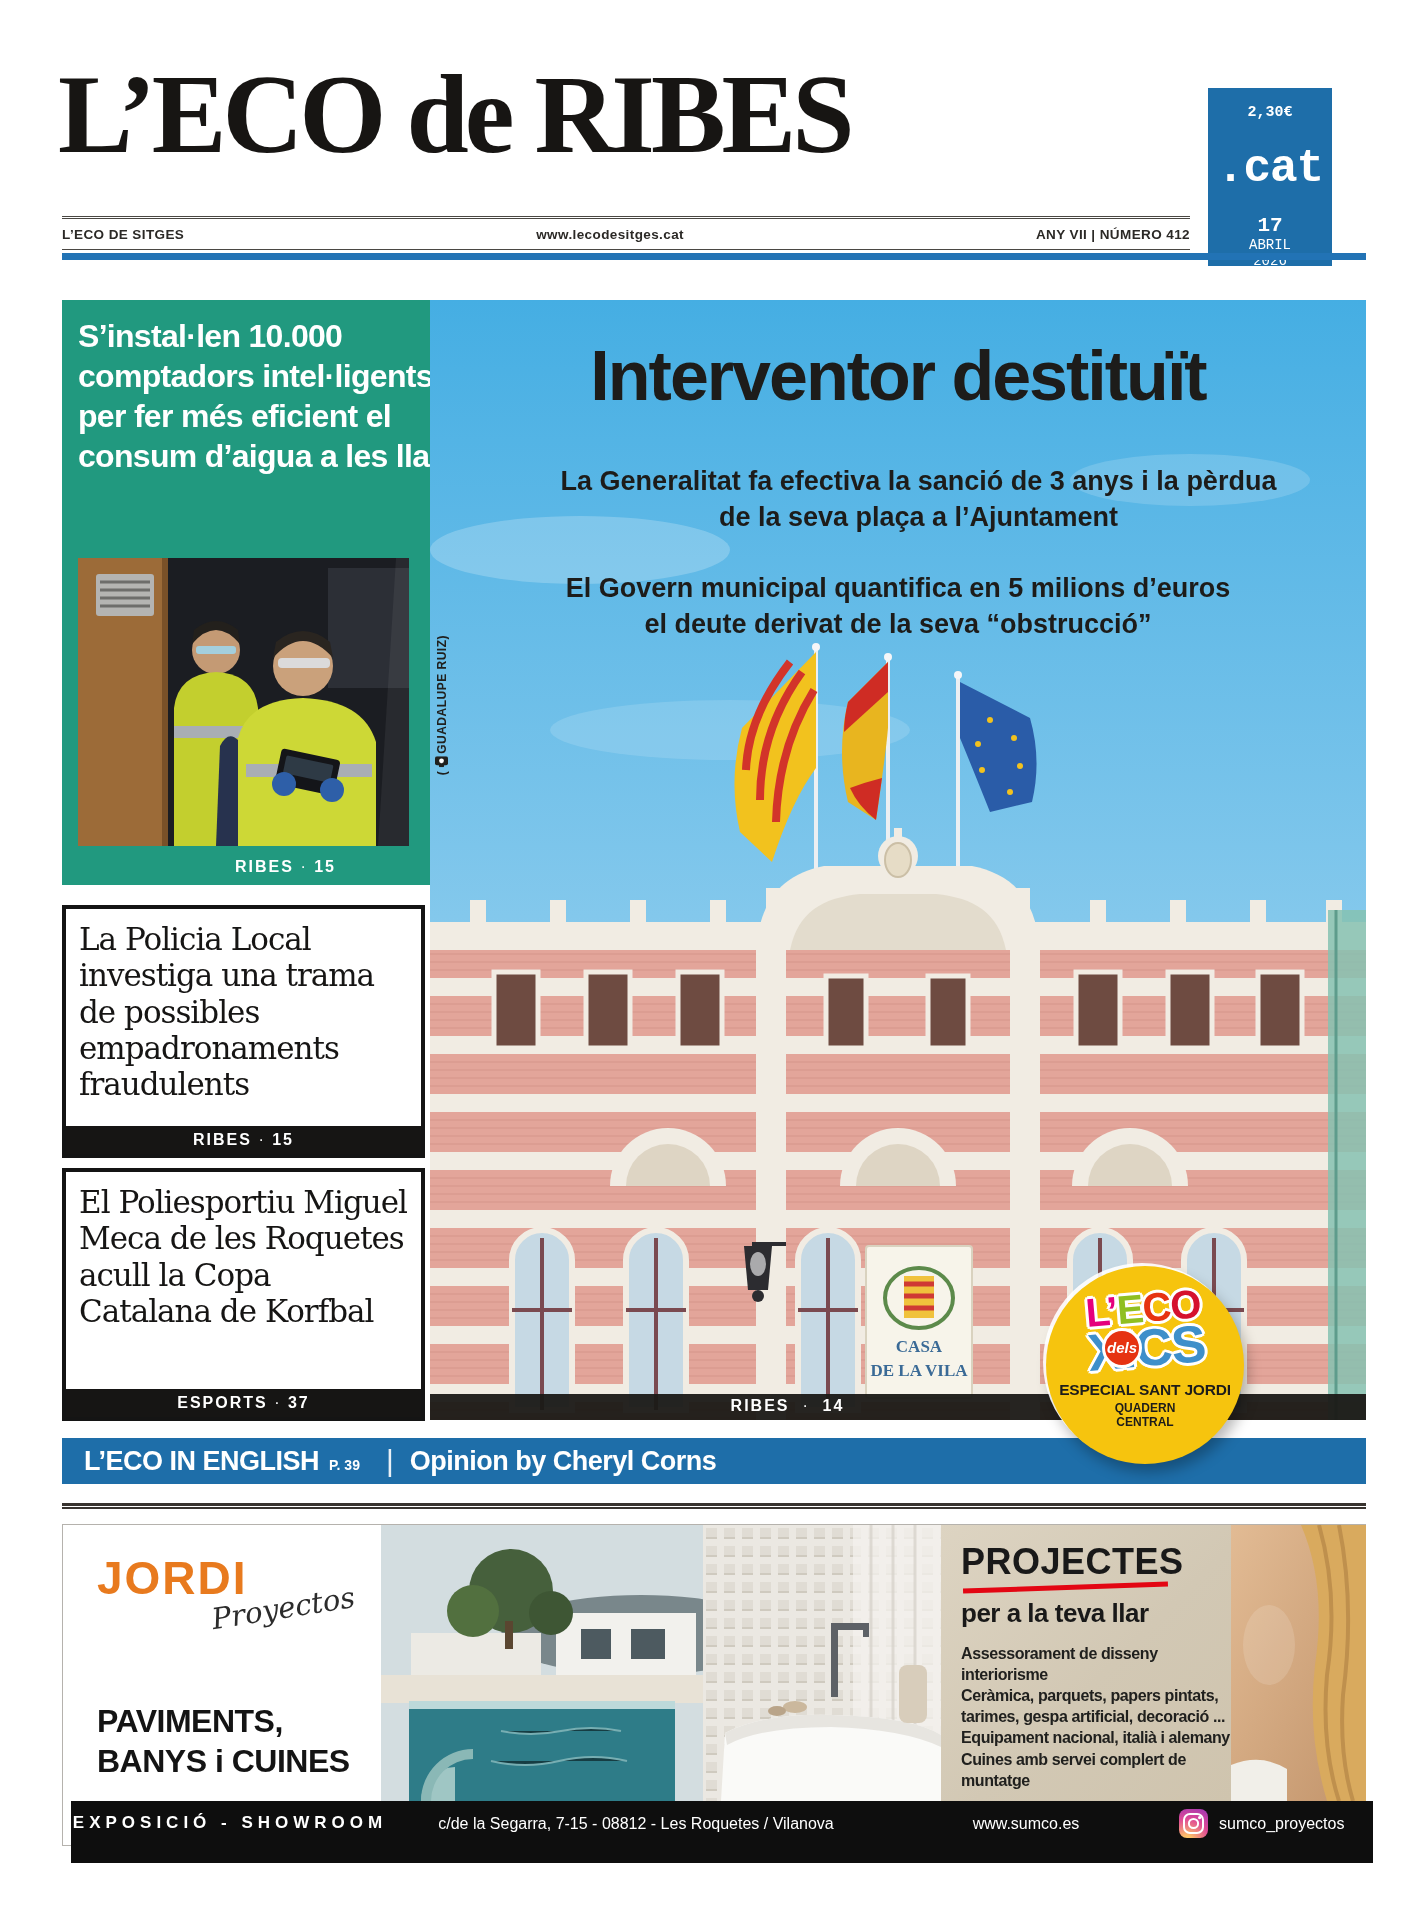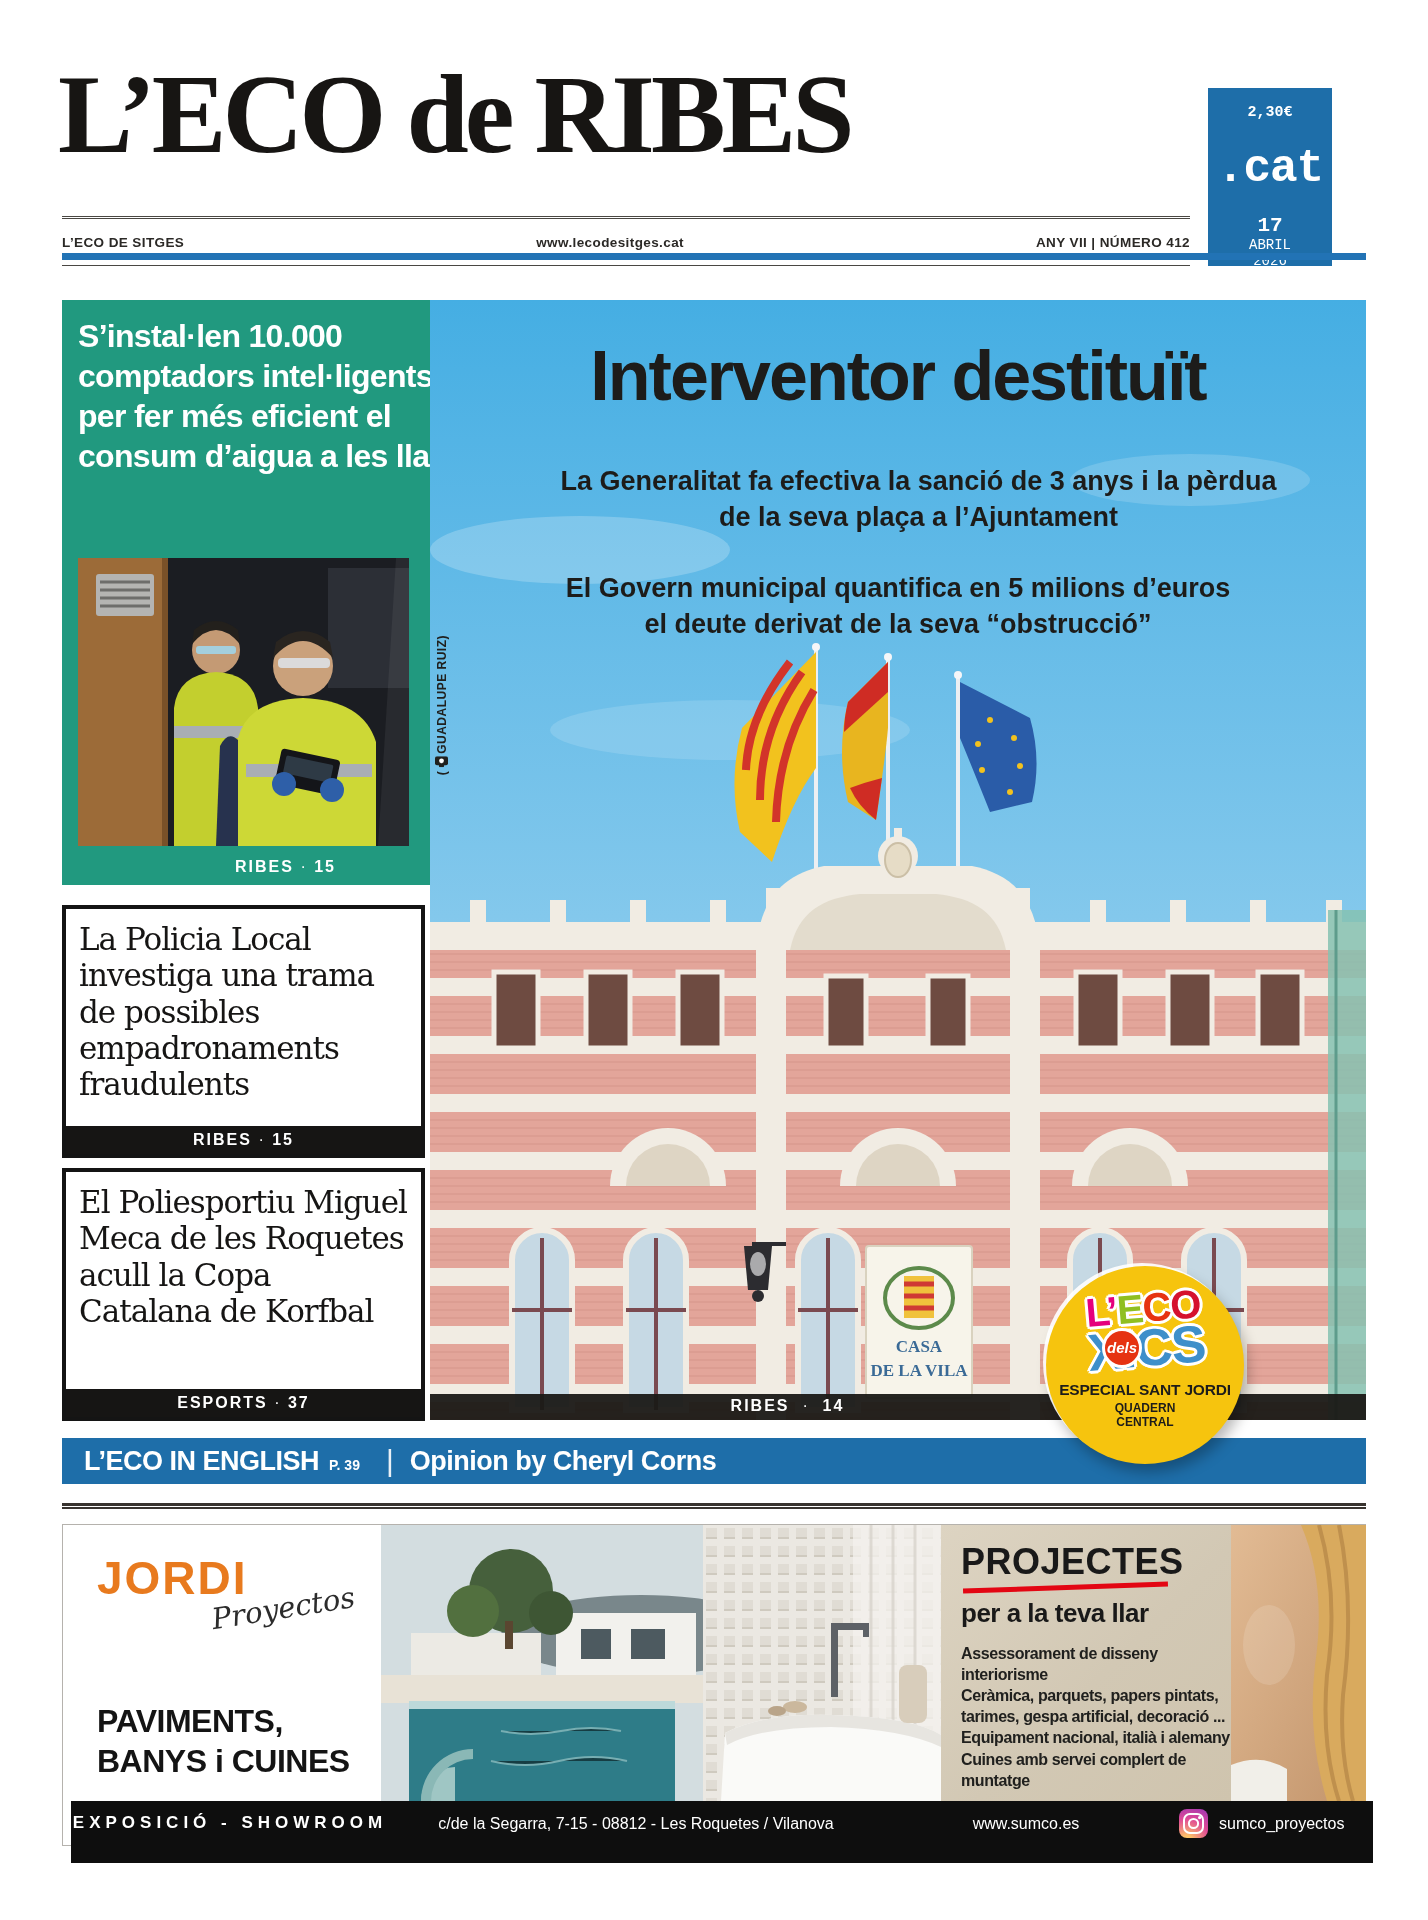--- a/index.html
+++ b/index.html
@@ -9,21 +9,21 @@
   
   .masthead-title { position:absolute; left:58px; top:58px; width:1000px;
     font-family:"Liberation Serif", serif; font-weight:bold; font-size:112px; line-height:1.0;
     letter-spacing:-4px; color:#171513; white-space:nowrap; }
   .datebox { position:absolute; left:1208px; top:88px; width:124px; height:178px;
     background:#1e6ea9; color:#fff; text-align:center; padding-top:16px;font-family:Liberation Mono, monospace; }
   .datebox .price { font-size:15px; font-weight:bold; }
   .datebox .domain { font-size:46px; font-weight:bold; margin-top:22px; letter-spacing:-1px; }
   .datebox .day { font-size:21px; font-weight:bold; margin-top:20px; line-height:1.05; }
   .datebox .month, .datebox .year { font-size:14px; line-height:1.15; }
-  .infoline { position:absolute; left:62px; top:216px; width:1128px; height:50px;
+  .infoline { position:absolute; left:62px; top:216px; width:1128px; height:34px;
     border-top:3px double #4a4743; border-bottom:1px solid #4a4743;
     display:flex; align-items:center; justify-content:space-between;
     font-size:13.5px; font-weight:bold; color:#2b2926; letter-spacing:.4px;gap:8px; }
   .blue-rule { position:absolute; left:62px; top:253px; width:1304px; height:7px; background:#2273b5; }
 
   
   .green-box { position:absolute; left:62px; top:300px; width:423px; height:585px;
     background:#21997f; color:#fff; padding:16px 16px 0 16px; }
   .green-box h2 { font-size:32px; font-weight:bold; line-height:1.25; letter-spacing:-0.7px; }
   .workers-photo { position:absolute; left:16px; top:258px; width:331px; height:288px; overflow:hidden; }

